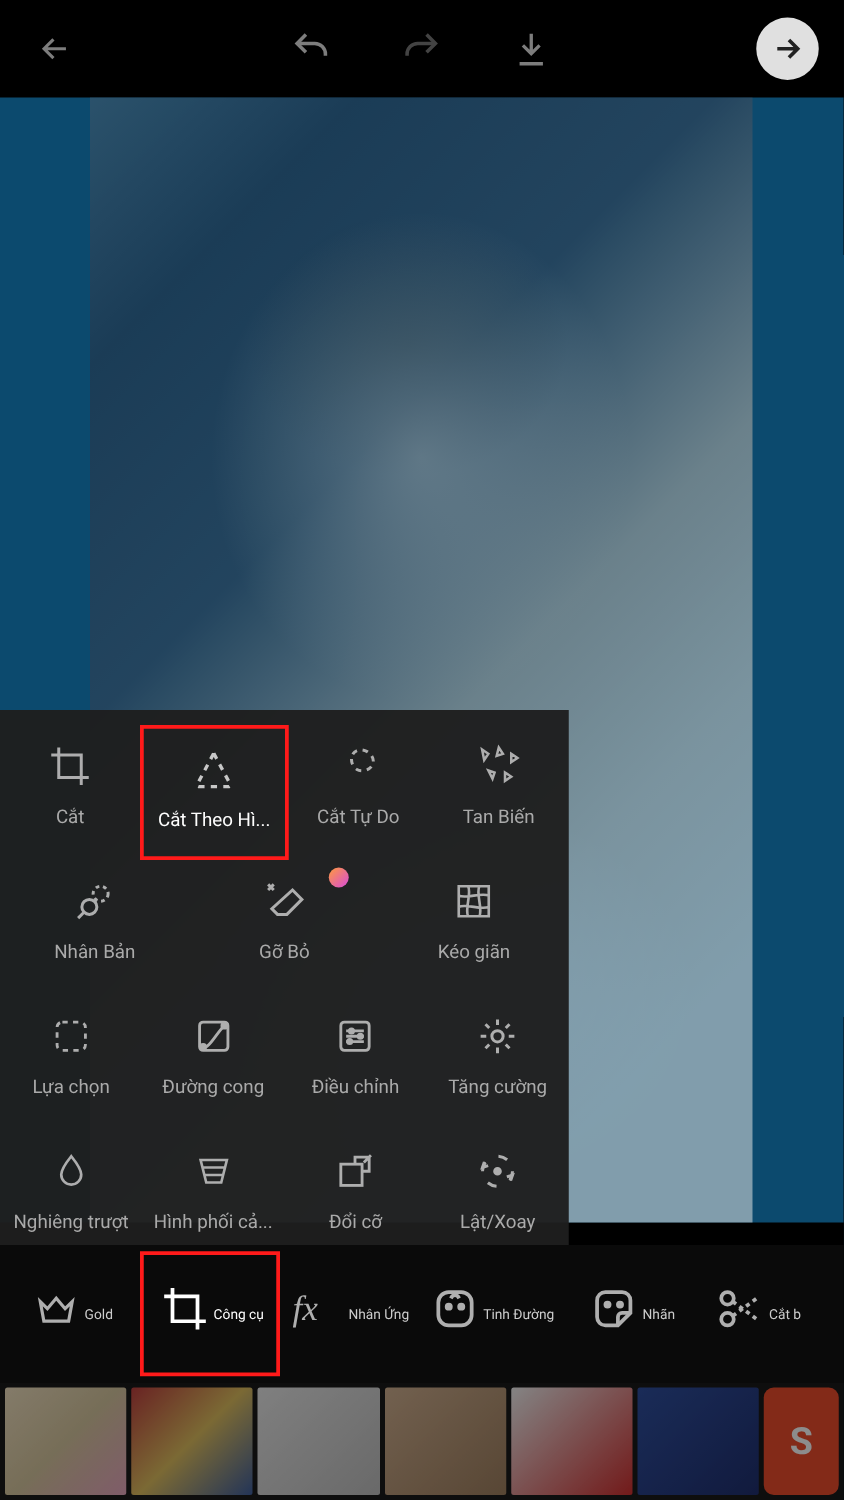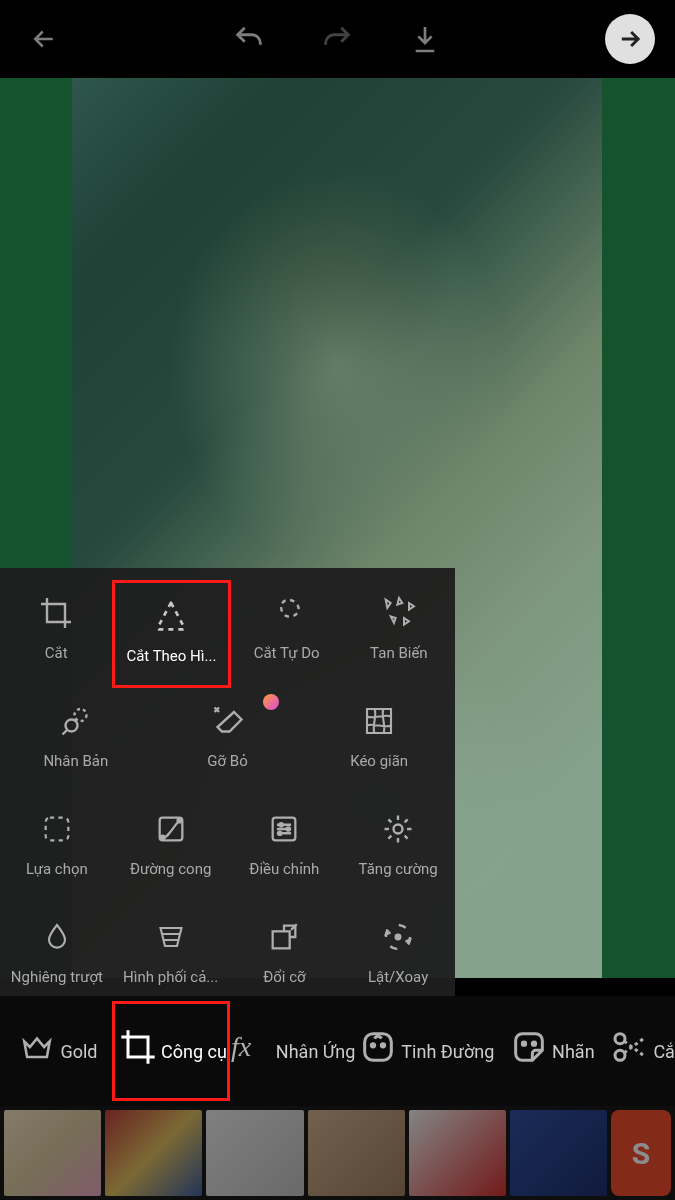--- a/index.html
+++ b/index.html
@@ -7,42 +7,42 @@
   
   
   .topbar { display: flex; align-items: center; height: 78px; padding: 0 20px; background: #000; }
   .topbar-left { flex: 0 0 auto; }
   .topbar-center { flex: 1; display: flex; justify-content: center; gap: 40px; align-items: center; }
   .topbar-right { flex: 0 0 auto; }
   .icon-btn { display: flex; align-items: center; justify-content: center; width: 48px; height: 48px; cursor: pointer; opacity: 0.6; }
   .next-btn { width: 50px; height: 50px; border-radius: 50%; background: #e0e0e0; display: flex; align-items: center; justify-content: center; cursor: pointer; }
   
   
-  .canvas { position: relative; height: 900px; background: #14532d; display: flex; justify-content: center; }
+  .canvas { position: relative; height: 900px; background: #0c4a6e; display: flex; justify-content: center; }
   .photo { position: absolute; left: 72px; top: 0; width: 530px; height: 900px; background: linear-gradient(135deg, #4a5a6a 0%, #2a3040 15%, #3a4050 35%, #c8b8a8 55%, #e8dcd0 70%, #f5f0ea 85%); opacity: 0.5; overflow: hidden; }
   .photo::after { content:""; position:absolute; inset:0; background:
      radial-gradient(ellipse 240px 280px at 50% 32%, rgba(230,210,195,0.65), transparent 70%),
      radial-gradient(ellipse 170px 140px at 48% 22%, rgba(40,30,30,0.7), transparent 75%),
      radial-gradient(ellipse 280px 220px at 55% 80%, rgba(255,255,255,0.6), transparent 70%);
   }
   
   
   .tool-panel { position: absolute; left: 0; top: 490px; width: 455px; background: rgba(30,30,30,0.96); padding: 12px 0 8px 0; }
   .tool-row { display: flex; }
   .tool-item { flex: 1; display: flex; flex-direction: column; align-items: center; justify-content: flex-start; height: 108px; cursor: pointer; padding-top: 12px; position: relative; }
   .tool-icon { width: 42px; height: 42px; display: flex; align-items: center; justify-content: center; margin-bottom: 10px; opacity: 0.75; }
   .tool-label { font-size: 15px; color: #aaa; text-align: center; max-width: 100%; white-space: nowrap; overflow: hidden; text-overflow: ellipsis; padding: 0 2px; }
   .highlight-red { border: 3px solid #ff1a1a; }
   .badge { position: absolute; top: 6px; right: 24px; width: 16px; height: 16px; border-radius: 50%; background: linear-gradient(135deg,#ff9a3c,#d94bd9); }
   
   
   .bottombar { position: absolute; left:0; right:0; bottom: 94px; height: 110px; background: #0a0a0a; display: flex; align-items: center; }
   .bottom-item { flex: 0 0 112px; display: flex; flex-direction: row; align-items: center; justify-content: center; height: 100px; cursor: pointer; position: relative; }
   .bottom-icon { width: 46px; height: 46px; display: flex; align-items: center; justify-content: center; margin-bottom: 8px; opacity: 0.85; }
-  .bottom-label { font-size: 18px; color: #ccc; white-space: nowrap; }
+  .bottom-label { font-size: 11px; color: #ccc; white-space: nowrap; }
   .bottom-item.active .bottom-label { color: #fff; }
   .bottom-item.active .bottom-icon { opacity: 1; }
   
   
   .ad-strip { position: absolute; left:0; right:0; bottom:0; height: 94px; background: #1a1a1a; display: flex; gap: 4px; padding: 4px; opacity: 0.55; }
   .ad-thumb { flex:1; border-radius: 2px; }
   .ad-thumb:nth-child(1){ background: linear-gradient(135deg,#f0e0c0,#d8c8a0,#e8a8c0); }
   .ad-thumb:nth-child(2){ background: linear-gradient(135deg,#c04040,#e0c060,#4060a0); }
   .ad-thumb:nth-child(3){ background: linear-gradient(135deg,#e8e8e8,#c0c0c0); }
   .ad-thumb:nth-child(4){ background: linear-gradient(135deg,#d0b090,#a08060); }

